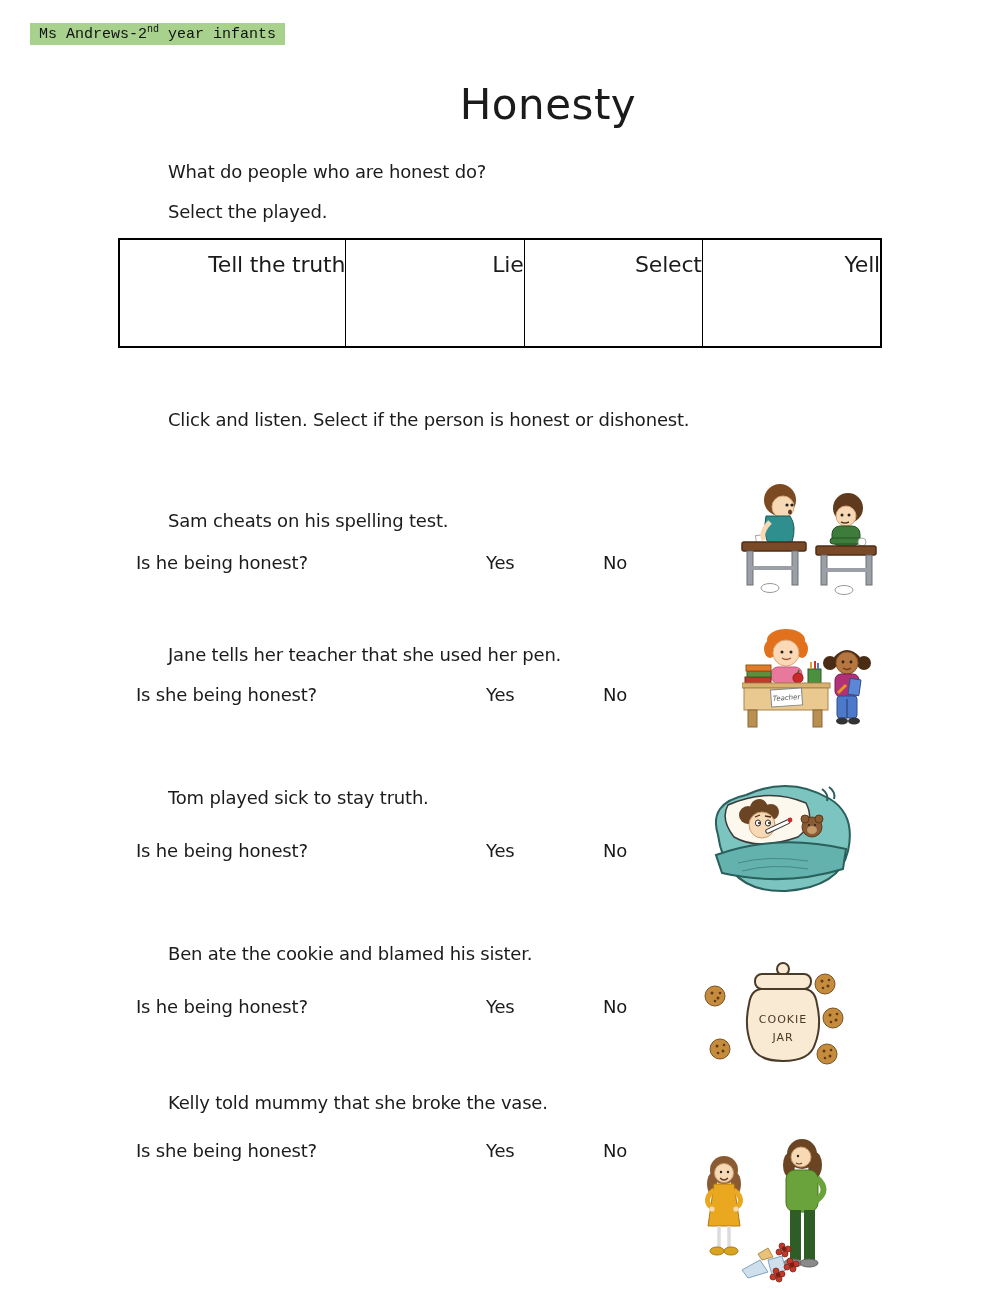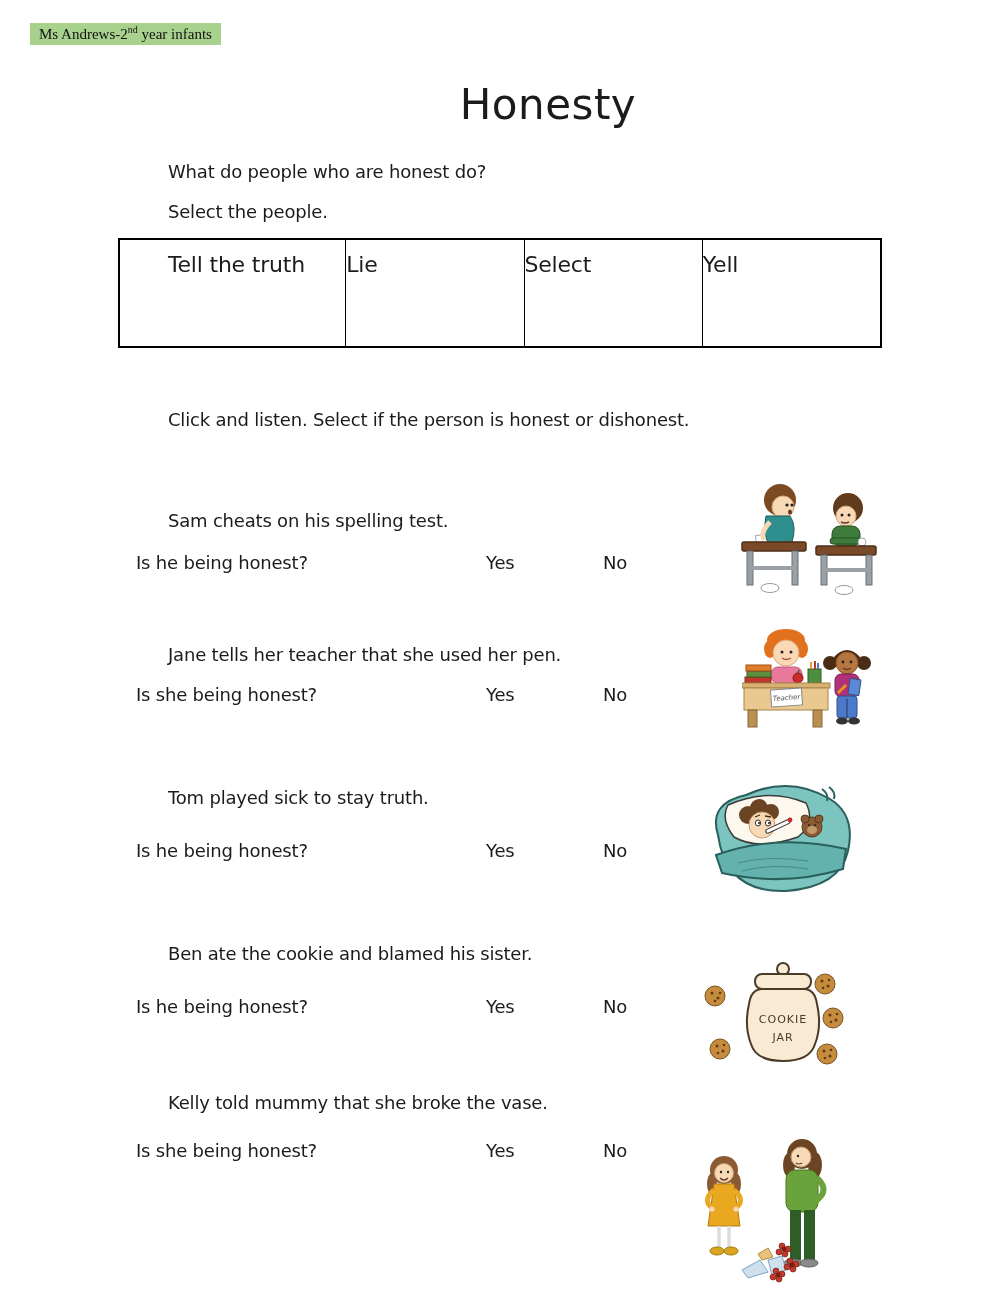--- a/index.html
+++ b/index.html
@@ -4,57 +4,57 @@
 <style>
   html,body{margin:0;padding:0;}
   body{
     width:1000px;height:1291px;background:#ffffff;position:relative;
     font-family:"DejaVu Sans","Liberation Sans",sans-serif;color:#1b1b1b;
     overflow:hidden;
   }
   .abs{position:absolute;padding-left:48px;}
   .badge{
     left:30px;top:23px;background:#a9d18e;padding:1px 9px 2px 9px;
-    font-family:Liberation Serif, serif;font-size:15px;color:#111;
+    font-family:Liberation Mono, monospace;font-size:15px;color:#111;
   }
   .badge sup{font-size:10px;}
   .title{
     left:0;top:80px;width:1000px;text-align:center;font-size:42px;
     font-weight:500;letter-spacing:0.5px;margin:0;
   }
   .ws-text{font-size:18px;letter-spacing:-0.2px;white-space:nowrap;}
   .intro-q{left:120px;top:161px;}
   .intro-i{left:120px;top:201px;}
   .options-table{
     left:118px;top:238px;width:764px;height:110px;display:flex;
     border:2px solid #000;box-sizing:border-box;
   }
   .options-table .cell{
-    flex:1;border-left:1.5px solid #000;text-align:left;
+    flex:1;border-left:1.5px solid #000;text-align:right;
     font-size:22px;line-height:36px;padding-top:7px;letter-spacing:-0.2px;
   }
   .options-table .cell:first-child{border-left:none;}
   .listen{left:120px;top:409px;}
   .stmt{left:120px;}
   .qline{left:136px;width:600px;height:30px;}
   .qline .q{position:absolute;left:0;top:0;}
   .qline .yes{position:absolute;left:350px;top:0;cursor:pointer;}
   .qline .no{position:absolute;left:467px;top:0;cursor:pointer;}
   .illus svg{display:block;width:100%;height:100%;}
   .hand{font-size:11px;letter-spacing:1px;fill:#4a3a28;font-family:"DejaVu Sans",sans-serif;}
 </style>
 </head>
 <body>
 
 <div class="abs badge"><span>Ms Andrews-2</span><sup>nd</sup><span> year infants</span></div>
 
 <h1 class="abs title">Honesty</h1>
 
 <div class="abs ws-text intro-q">What do people who are honest do?</div>
-<div class="abs ws-text intro-i">Select the people.</div>
+<div class="abs ws-text intro-i">Select the played.</div>
 
 <div class="abs options-table">
   <div class="cell">Tell the truth</div>
   <div class="cell">Lie</div>
   <div class="cell">Select</div>
   <div class="cell">Yell</div>
 </div>
 
 <div class="abs ws-text listen">Click and listen. Select if the person is honest or dishonest.</div>
 

